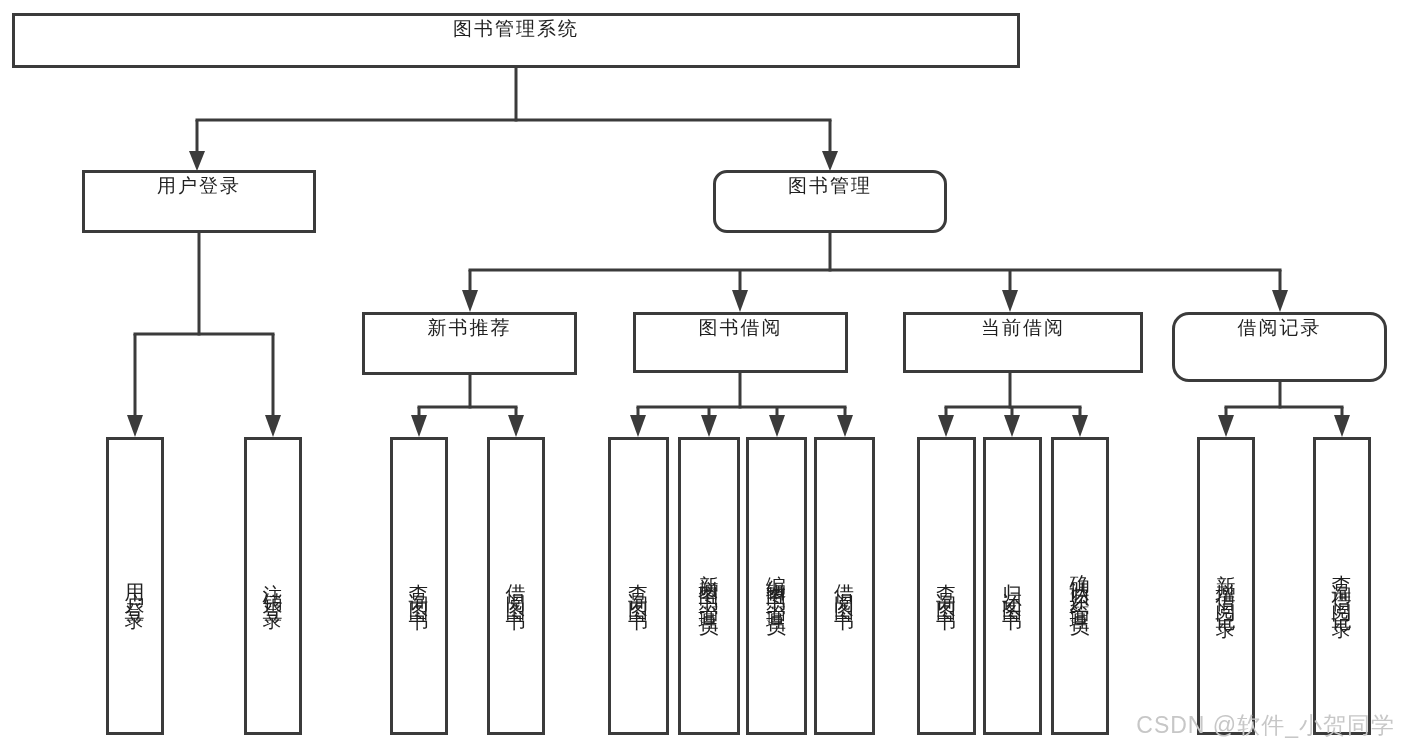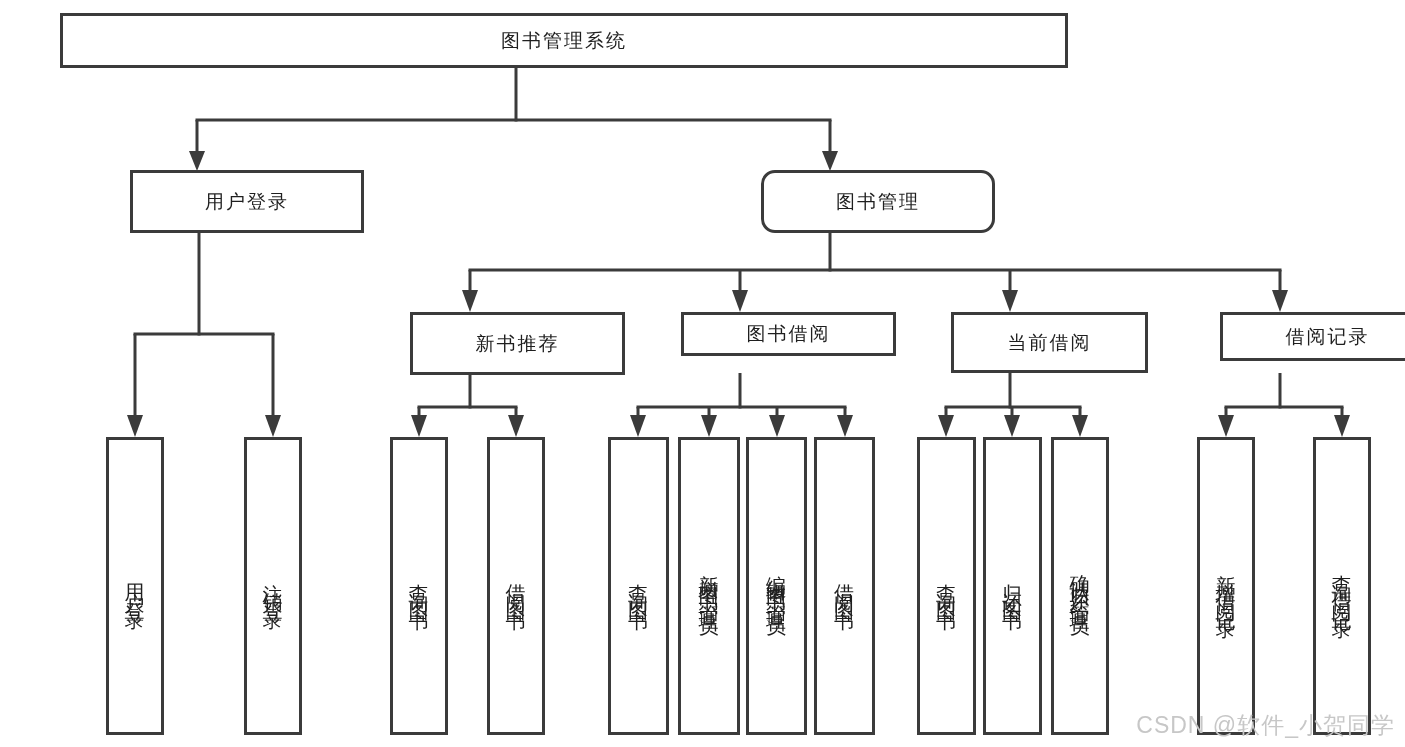--- a/index.html
+++ b/index.html
@@ -20,27 +20,25 @@
     left: 0;
     top: 0;
     z-index: 1;
   }
   .hnode {
     position: absolute;
     z-index: 2;
     background: #ffffff;
     border: 3px solid #3b3b3b;
     display: flex;
-    align-items: center;
     justify-content: center;
     font-size: 19px;
     letter-spacing: 2px;
     color: #1f1f1f;
     box-sizing: border-box;
-    margin-left: 48px;
   }
   .vnode {
     position: absolute;
     z-index: 2;
     background: #ffffff;
     border: 3px solid #3b3b3b;
     display: flex;
     align-items: center;
     justify-content: center;
     box-sizing: border-box;
@@ -154,27 +152,27 @@
   <div class="hnode" style="left:82px; top:170px; width:234px; height:63px;">
     <span>用户登录</span>
   </div>
   <div class="hnode" style="left:713px; top:170px; width:234px; height:63px;border-radius:14px;">
     <span>图书管理</span>
   </div>
 
   <div class="hnode" style="left:362px; top:312px; width:215px; height:63px;">
     <span>新书推荐</span>
   </div>
-  <div class="hnode" style="left:633px; top:312px; width:215px; height:44px;">
+  <div class="hnode" style="left:633px; top:312px; width:215px; height:61px;">
     <span>图书借阅</span>
   </div>
-  <div class="hnode" style="left:903px; top:312px; width:197px; height:61px;">
+  <div class="hnode" style="left:903px; top:312px; width:240px; height:61px;">
     <span>当前借阅</span>
   </div>
-  <div class="hnode" style="left:1172px; top:312px; width:215px; height:49px;">
+  <div class="hnode" style="left:1172px; top:312px; width:215px; height:70px;border-radius:17px;">
     <span>借阅记录</span>
   </div>
 
   <div class="vnode" style="left:106px; top:437px; width:58px; height:298px;">
     <span class="vtext">用户登录</span>
   </div>
   <div class="vnode" style="left:244px; top:437px; width:58px; height:298px;">
     <span class="vtext">注销登录</span>
   </div>
 

